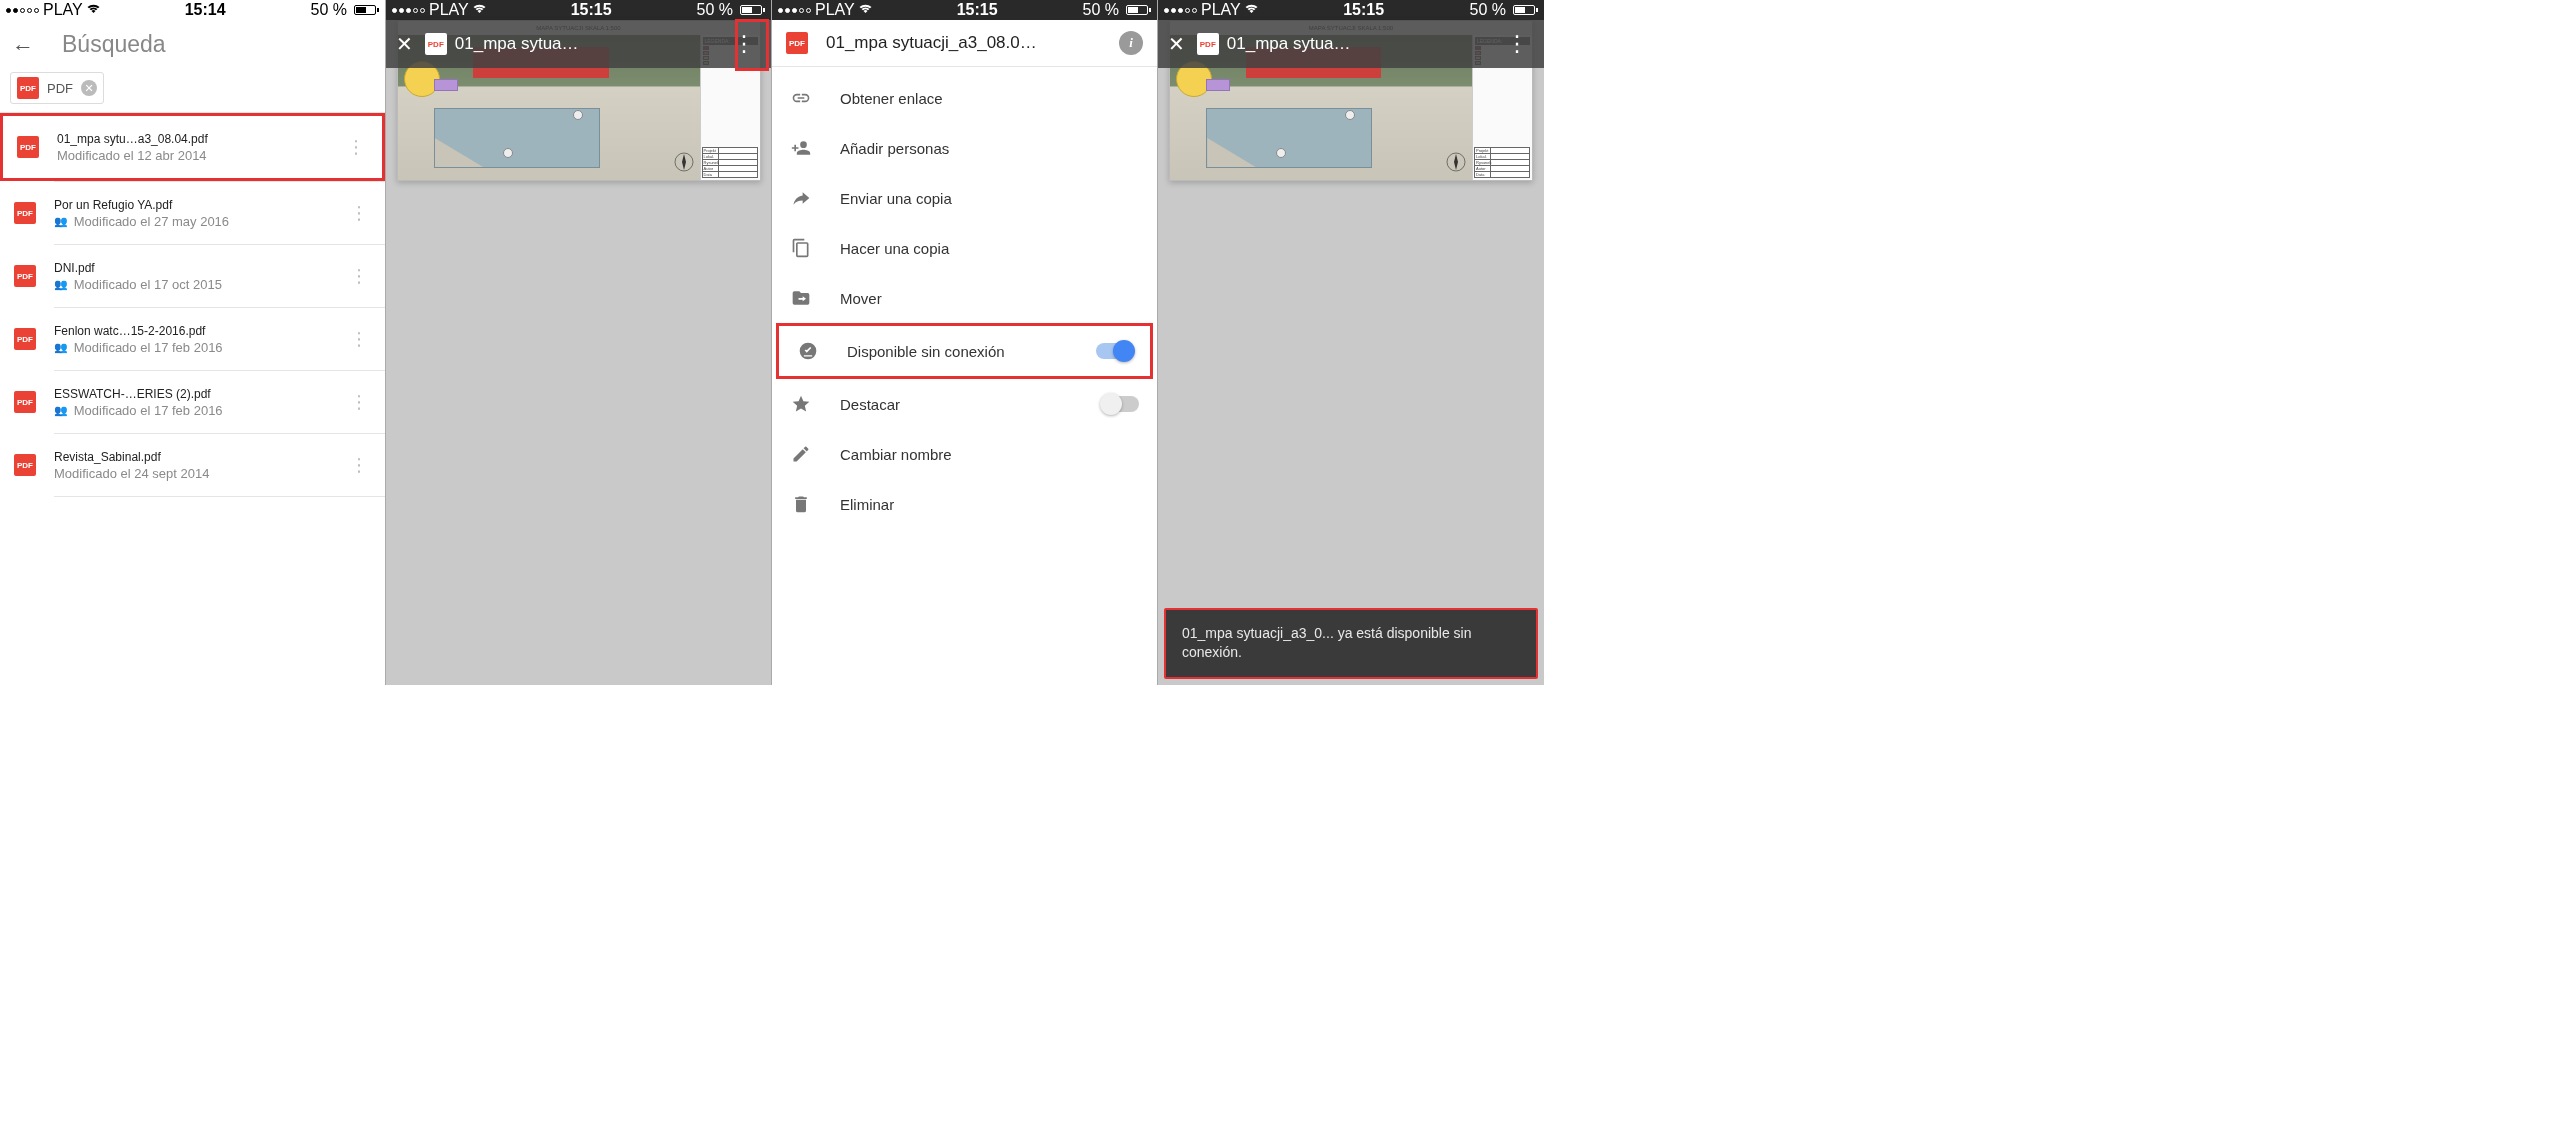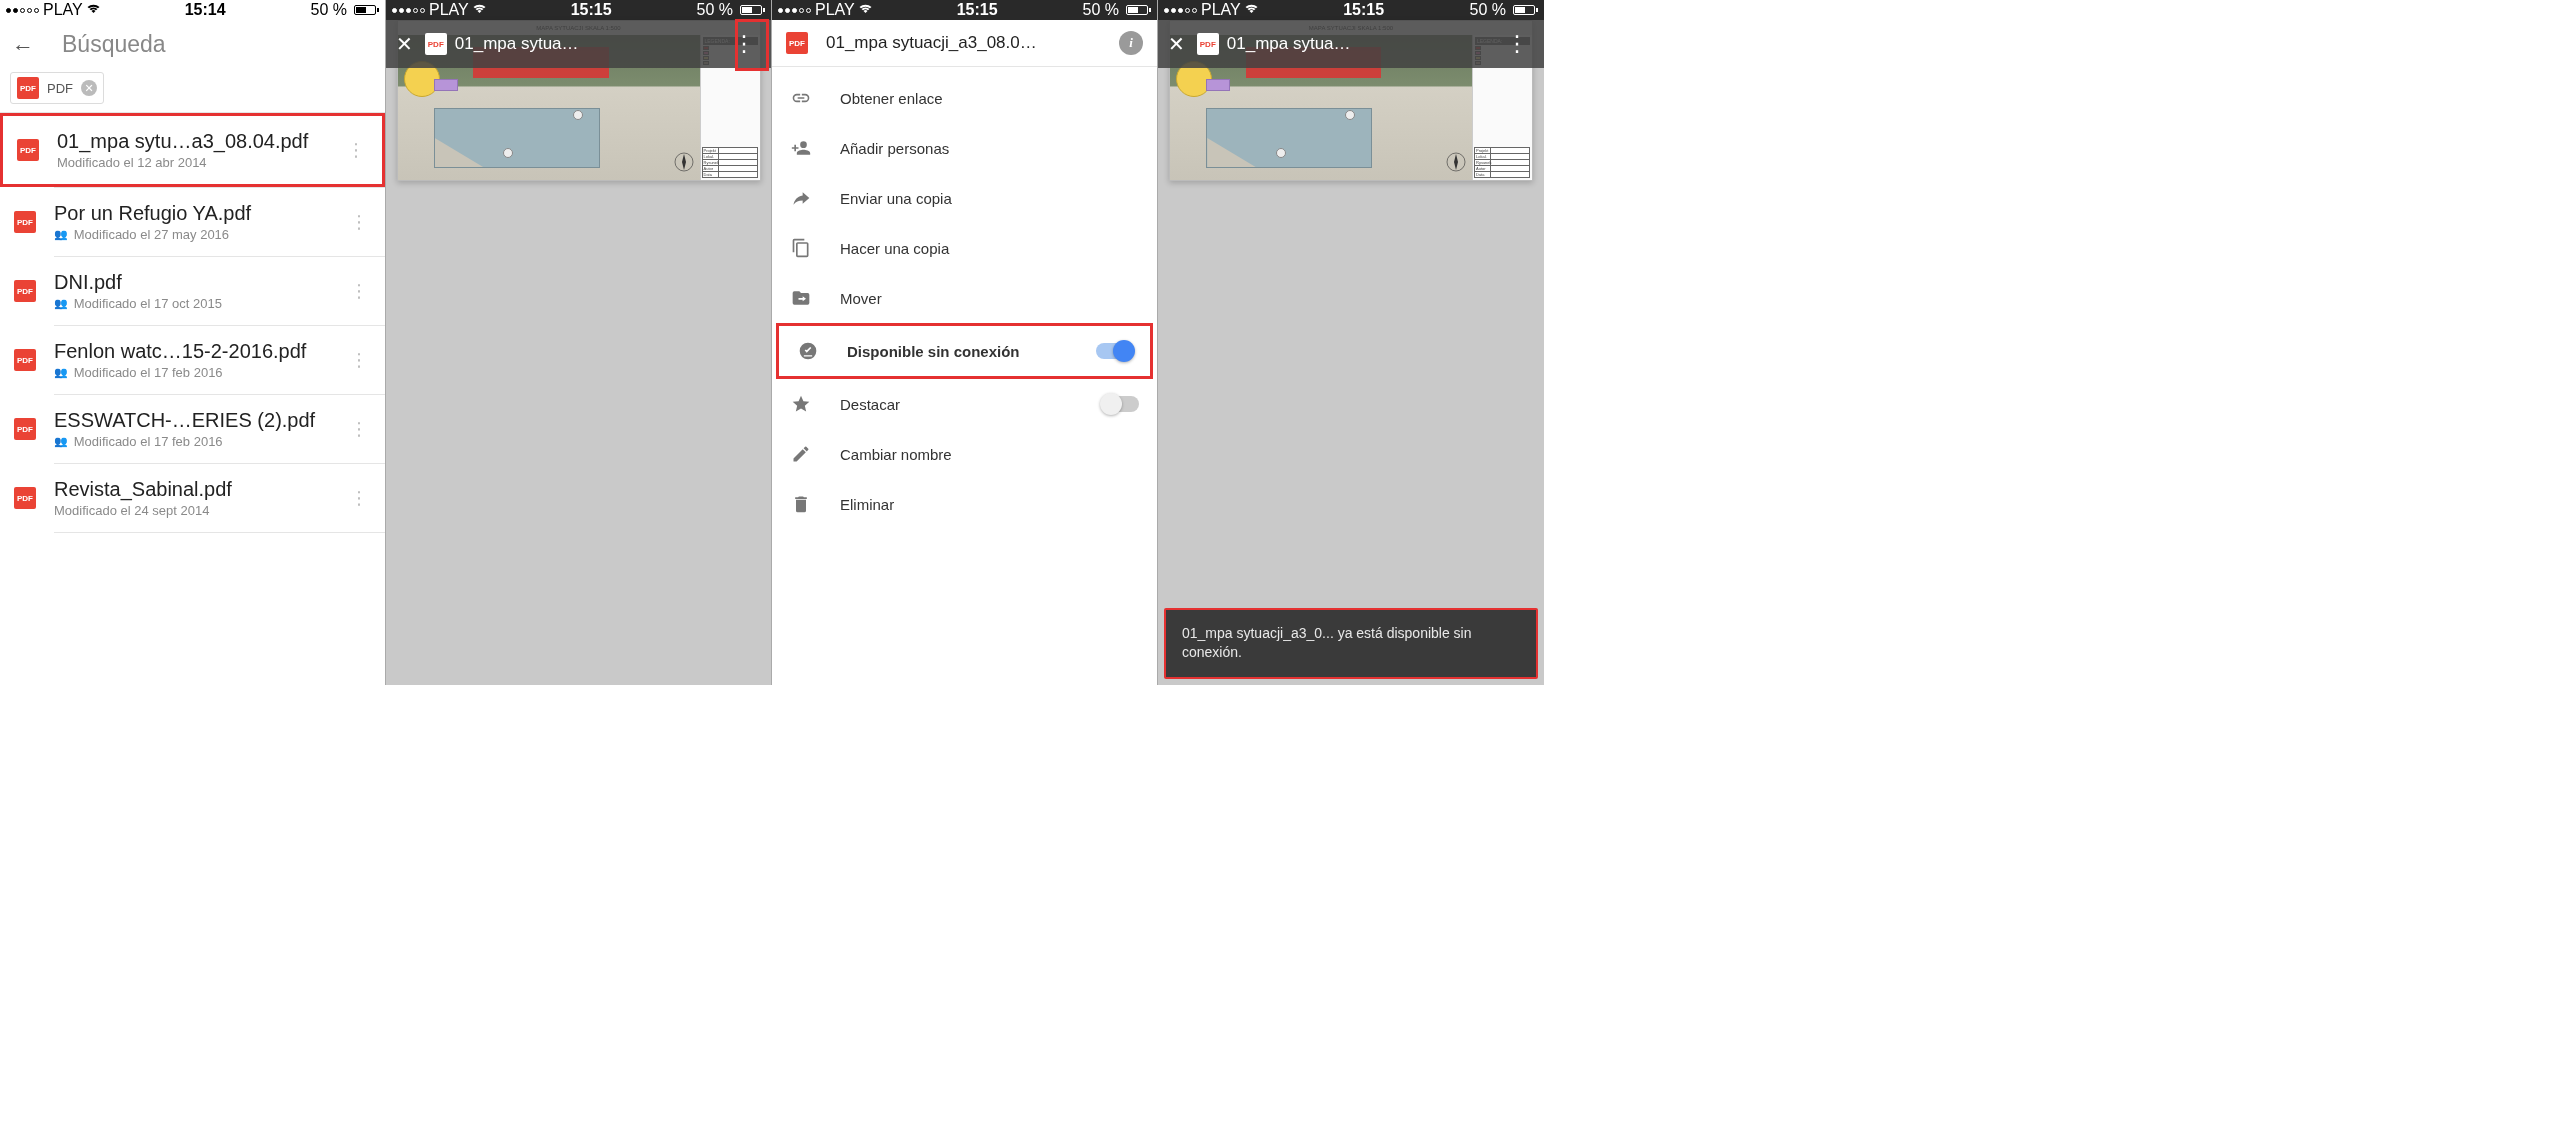--- a/index.html
+++ b/index.html
@@ -26,21 +26,21 @@
 .s1 .nav { height:48px; display:flex; align-items:center; padding:0 12px; gap:28px; }
 .s1 .back { font-size:22px; color:#555; }
 .s1 .title { font-size:23px; color:#888; }
 .chip-row { padding:4px 10px 8px; }
 .chip { display:inline-flex; align-items:center; gap:8px; border:1px solid #dcdcdc; border-radius:3px; padding:4px 6px; font-size:13px; color:#555; }
 .chip .rm { width:16px; height:16px; background:#bbb; color:#fff; border-radius:50%; display:flex; align-items:center; justify-content:center; font-size:11px; }
 .hr { height:1px; background:#e5e5e5; }
 .file-row { display:flex; align-items:center; padding:14px 12px 14px 14px; gap:16px; }
 .file-row .ico { width:24px; flex-shrink:0; }
 .file-meta { flex:1; min-width:0; }
-.file-name { font-size:20px; color:#222; white-space:nowrap; overflow:hidden; text-overflow:ellipsis; }
+.file-name { font-size:12px; color:#222; white-space:nowrap; overflow:hidden; text-overflow:ellipsis; }
 .file-sub { font-size:13px; color:#8a8a8a; margin-top:2px; display:flex; align-items:center; gap:6px; }
 .dots-v { color:#bbb; font-size:18px; padding:6px; letter-spacing:-1px; }
 .pdf-badge { width:22px; height:22px; background:#ea4335; color:#fff; font-size:8px; font-weight:700; display:flex; align-items:center; justify-content:center; border-radius:2px; }
 .shared-ic { font-size:11px; color:#999; }
 .hl-red { border:3px solid #e53131; }
 
 
 .preview-bg { background:#c9c9c9; height:100%; }
 .pv-bar { height:48px; background:rgba(66,66,66,.85); display:flex; align-items:center; padding:0 10px; gap:12px; color:#fff; }
 .pv-bar .cls { font-size:20px; }
@@ -75,21 +75,21 @@
 .menu { padding:6px 0; }
 .m-row { display:flex; align-items:center; padding:15px 18px; gap:28px; }
 .m-ic { width:22px; color:#777; display:flex; justify-content:center; }
 .m-lbl { flex:1; font-size:15px; color:#333; }
 .tog { width:36px; height:16px; border-radius:10px; position:relative; }
 .tog-on { background:#a7c7f2; }
 .tog-off { background:#ccc; }
 .tog-k { position:absolute; top:-3px; width:22px; height:22px; border-radius:50%; background:#fff; box-shadow:0 1px 3px rgba(0,0,0,.3); }
 .tog-on .tog-k { right:-3px; background:#4285f4; }
 .tog-off .tog-k { left:-3px; background:#f0f0f0; }
-.offline-hl { border:3px solid #e53131; margin:0 4px;font-weight:bold; }
+.offline-hl { border:3px solid #e53131; margin:0 4px; }
 
 
 .toast { position:absolute; left:6px; right:6px; bottom:6px; background:#3a3a3a; color:#e8e8e8; font-size:14px; padding:14px 16px; border-radius:2px; line-height:1.4; border:2px solid #e53131; }
 .svgico { width:20px; height:20px; fill:#777; }
 </style>
 </head>
 <body>
 
 <div class="wrap">
 

